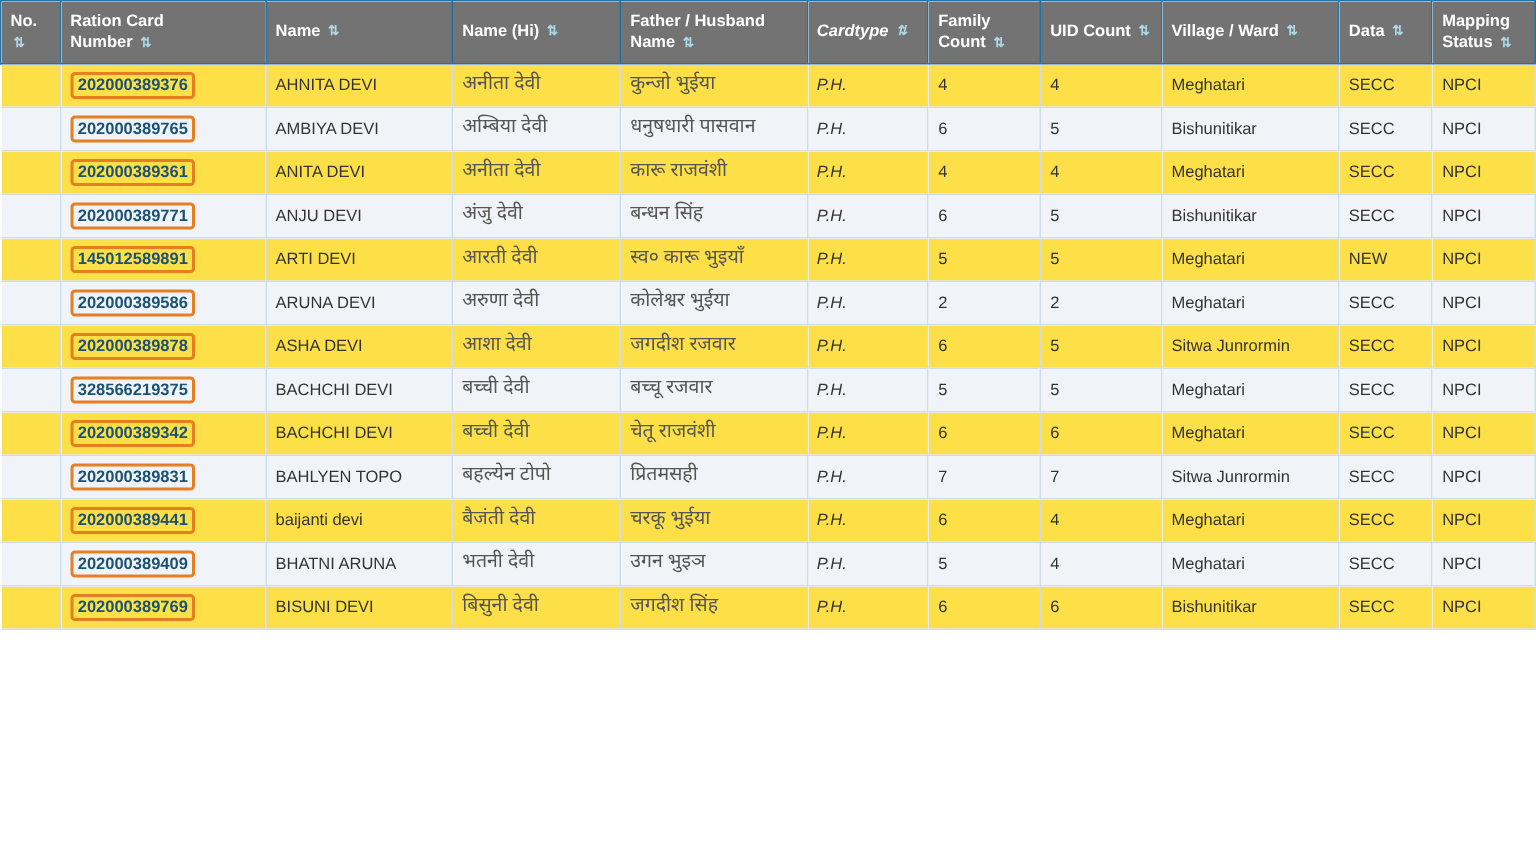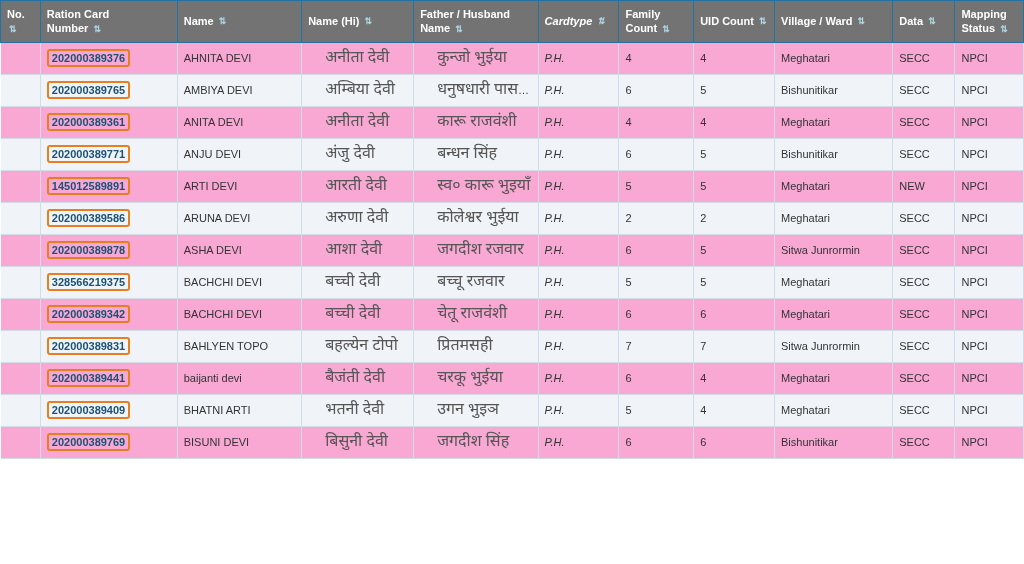--- a/index.html
+++ b/index.html
@@ -30,21 +30,21 @@
       line-height: 1.3;
     }
     thead th .sort-arrows {
       display: inline-block;
       font-size: 9px;
       margin-left: 2px;
       color: #add8e6;
       vertical-align: middle;
     }
     tbody tr {
-      background: #f9a8d4;
+      background: #fde047;
       border-bottom: 1px solid #d0dce8;
     }
     tbody tr:nth-child(even) {
       background: #f0f4f8;
     }
     tbody td {
       padding: 5px 6px;
       border-right: 1px solid #d0dce8;
       font-size: 11px;
       color: #333;
@@ -70,22 +70,21 @@
       border-radius: 3px;
       display: inline-block;
       padding: 1px 3px;
       color: #1a5276;
       font-weight: bold;
       white-space: nowrap;
     }
     .hindi-text {
       font-family: 'Noto Sans Devanagari', Arial, sans-serif;
       color: #555;
-      font-size: 16px;
-      margin-left: 17px;
+      font-size: 13px;
     }
   </style>
 </head>
 <body>
 
 <table>
   <thead>
     <tr>
       <th class="col-no">
         No. <span class="sort-arrows">⇅</span>
@@ -262,21 +261,21 @@
         <td class="col-cardtype">P.H.</td>
         <td class="col-family">6</td>
         <td class="col-uid">4</td>
         <td class="col-village">Meghatari</td>
         <td class="col-data">SECC</td>
         <td class="col-mapp">NPCI</td>
       </tr>
       <tr>
         <td class="col-no"></td>
         <td class="col-ration"><span class="ration-highlight">202000389409</span></td>
-        <td class="col-name">BHATNI ARTI</td>
+        <td class="col-name">BHATNI ARUNA</td>
         <td class="col-nameh"><span class="hindi-text">भतनी देवी</span></td>
         <td class="col-father"><span class="hindi-text">उगन भुइञ</span></td>
         <td class="col-cardtype">P.H.</td>
         <td class="col-family">5</td>
         <td class="col-uid">4</td>
         <td class="col-village">Meghatari</td>
         <td class="col-data">SECC</td>
         <td class="col-mapp">NPCI</td>
       </tr>
       <tr>

